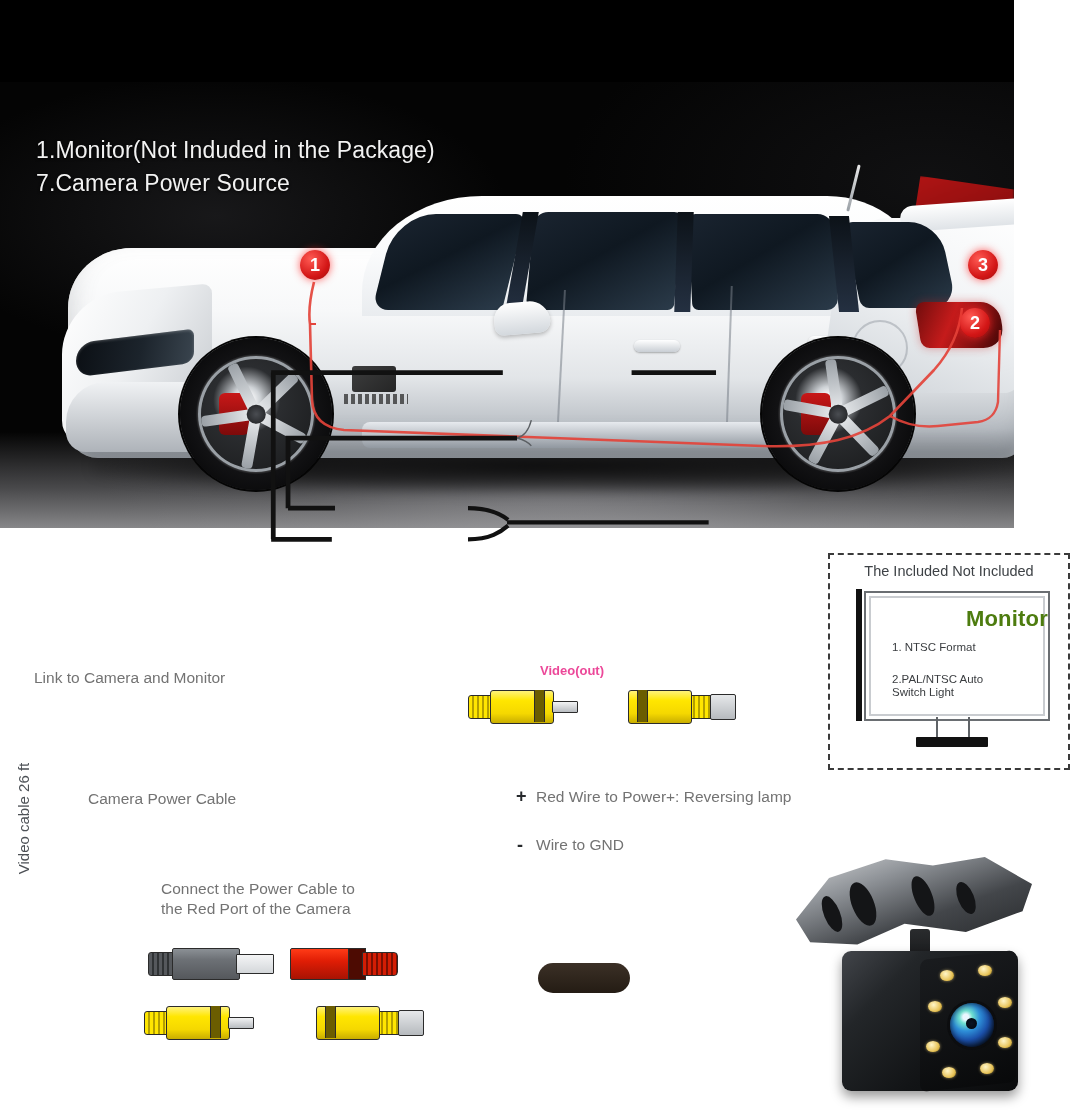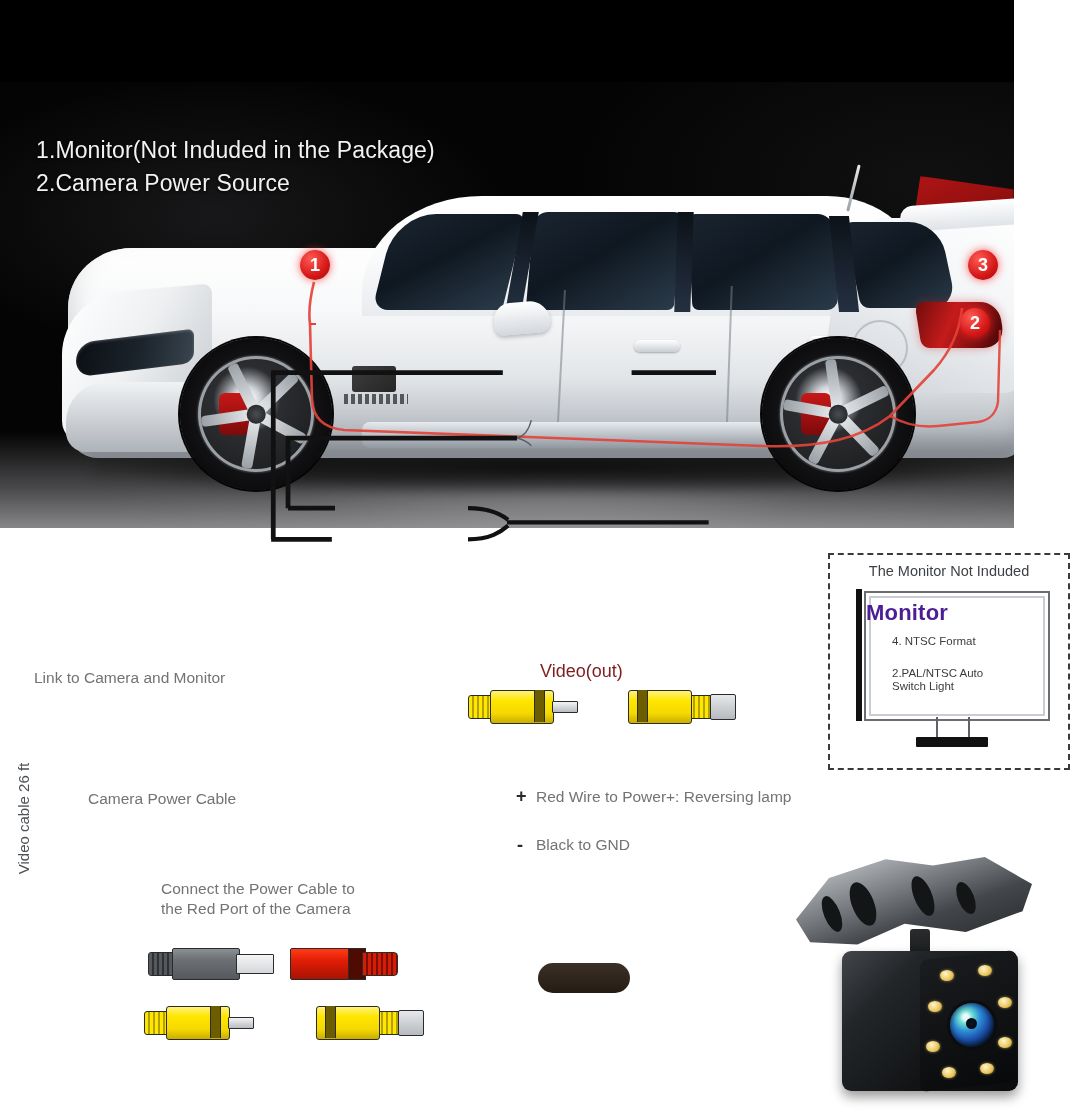--- a/index.html
+++ b/index.html
@@ -136,21 +136,21 @@
       color:#4d5156;font-size:15px;text-align:center;}
 
   
   #monitor-box{position:absolute;left:828px;top:553px;width:238px;height:213px;
       border:2px dashed #3a3a3a;background:#fff;}
   #monitor-caption{position:absolute;left:0;top:8px;width:238px;text-align:center;
       font-size:14.5px;color:#3e4246;}
   #monitor-screen{position:absolute;left:34px;top:36px;width:182px;height:126px;
       border:2px solid #6a6e72;background:#fff;
       box-shadow:inset 0 0 0 3px #fff, inset 0 0 0 5px #c9ccd0;}
-  #monitor-screen .mtitle{text-align:left;font-size:22px;font-weight:bold;color:#4c1d95;margin-top:7px;letter-spacing:.2px;}
+  #monitor-screen .mtitle{text-align:right;font-size:22px;font-weight:bold;color:#4d7c0f;margin-top:13px;letter-spacing:.2px;}
   #monitor-screen .mline{font-size:11.5px;color:#3a3d40;margin-top:9px;padding-left:26px;line-height:13px;}
   #monitor-stand-neck{position:absolute;left:106px;top:162px;width:30px;height:22px;border:2px solid #5f6367;border-top:0;}
   #monitor-stand-base{position:absolute;left:86px;top:182px;width:72px;height:10px;background:#111;border-radius:1px;}
   #monitor-sidebar{position:absolute;left:26px;top:34px;width:6px;height:132px;background:#111;}
 
   
   .rca{position:absolute;height:32px;}
   .rca .barrel{position:absolute;left:22px;top:0;width:62px;height:32px;
       background:linear-gradient(to bottom,#fff27a 0%,#ffe600 30%,#f5d800 70%,#c9ae00 100%);
       border:1.6px solid #2b2b2b;border-radius:3px;}
@@ -217,21 +217,21 @@
 <body>
 
 <div id="photo-panel">
   <div id="studio-bg"></div>
   <div id="red-wall"></div>
   <div id="floor-glow"></div>
   <div id="letterbox-top"></div>
 
   <div class="legend-list">
     <div>1.Monitor(Not Induded in the Package)</div>
-    <div>2.Camera Power Source</div>
+    <div>7.Camera Power Source</div>
   </div>
 
   <div id="car">
     <div class="car-shadow"></div>
 
     <div class="body-main"></div>
     <div class="nose"></div>
     <div class="front-lower"></div>
     <div class="roof"></div>
     <div class="rear-hatch"></div>
@@ -317,26 +317,26 @@
   <path d="M497,830 C512,834 520,840 524,845" stroke="#5b5f63" stroke-width="2.6" fill="none"></path>
 
   <path d="M404,963 C446,963 466,974 480,985" stroke="#111" stroke-width="8" fill="none"></path>
 
   <path d="M404,1022 C446,1022 466,1008 480,996" stroke="#111" stroke-width="8" fill="none"></path>
 
   <path d="M478,990 L860,990" stroke="#111" stroke-width="8" fill="none"></path>
 </svg>
 
 <div class="dlabel" style="left:34px;top:668px;">Link to Camera and Monitor</div>
-<div class="dlabel" style="left:540px;top:661px;font-size:18px;color:#7f1d1d;">Video(out)</div>
+<div class="dlabel" style="left:540px;top:661px;font-size:13px;color:#ec4899;font-weight:bold;">Video(out)</div>
 <div class="dlabel" style="left:88px;top:789px;">Camera Power Cable</div>
 <div class="plusminus" style="left:516px;top:786px;font-size:18px;">+</div>
 <div class="dlabel" style="left:536px;top:787px;">Red Wire to Power+: Reversing lamp</div>
 <div class="plusminus" style="left:517px;top:835px;font-size:18px;">-</div>
-<div class="dlabel" style="left:536px;top:835px;">Black to GND</div>
+<div class="dlabel" style="left:536px;top:835px;">Wire to GND</div>
 <div class="dlabel" style="left:161px;top:879px;">Connect the Power Cable to
 the Red Port of the Camera</div>
 <div id="vert-label">Video cable 26 ft</div>
 
 <div class="rca" style="left:468px;top:690px;width:110px;">
   <div class="grip"></div>
   <div class="barrel"></div>
   <div class="band"></div>
   <div class="pin"></div>
 </div>
@@ -367,25 +367,25 @@
 <div class="rca flip" style="left:292px;top:1006px;width:110px;">
   <div class="grip"></div>
   <div class="barrel"></div>
   <div class="band"></div>
   <div class="socket"></div>
 </div>
 
 <div id="ferrite"></div>
 
 <div id="monitor-box">
-  <div id="monitor-caption">The Monitor Not Induded</div>
+  <div id="monitor-caption">The Included Not Included</div>
   <div id="monitor-sidebar"></div>
   <div id="monitor-screen">
     <div class="mtitle">Monitor</div>
-    <div class="mline">4. NTSC Format</div>
+    <div class="mline">1. NTSC Format</div>
     <div class="mline" style="white-space:pre-line;margin-top:19px;">2.PAL/NTSC Auto
       Switch Light</div>
   </div>
   <div id="monitor-stand-neck"></div>
   <div id="monitor-stand-base"></div>
 </div>
 
 <div id="camera">
   <div id="cam-bracket"></div>
   <div class="brk-hole" style="left:32px;top:40px;width:16px;height:38px;"></div>

